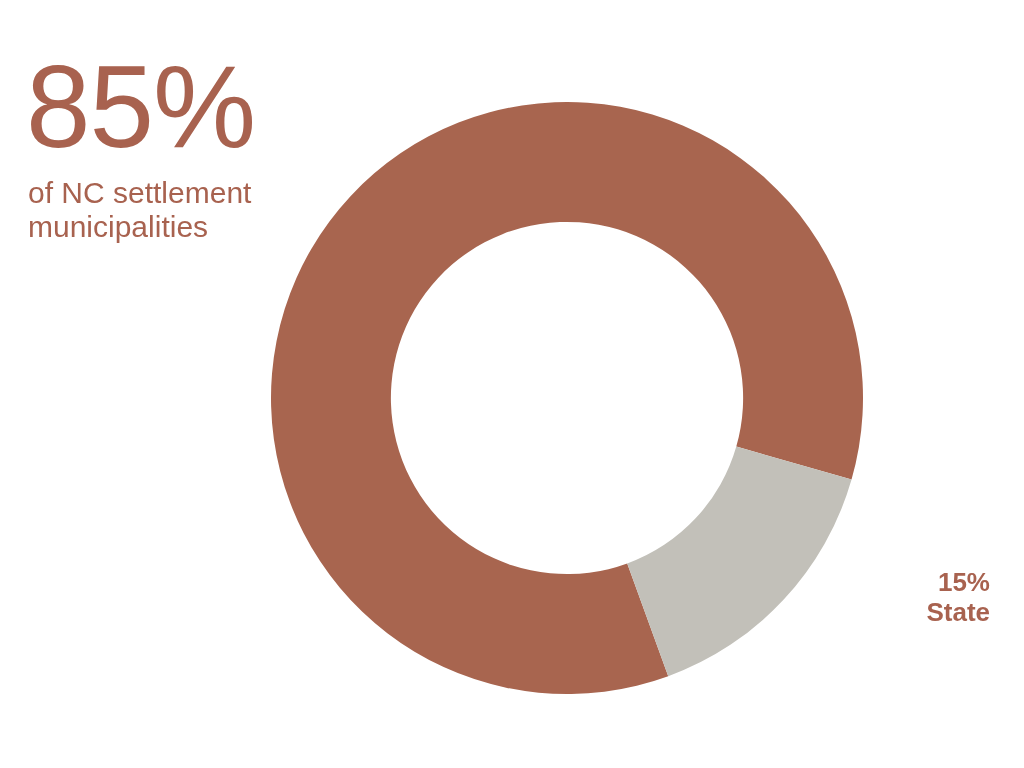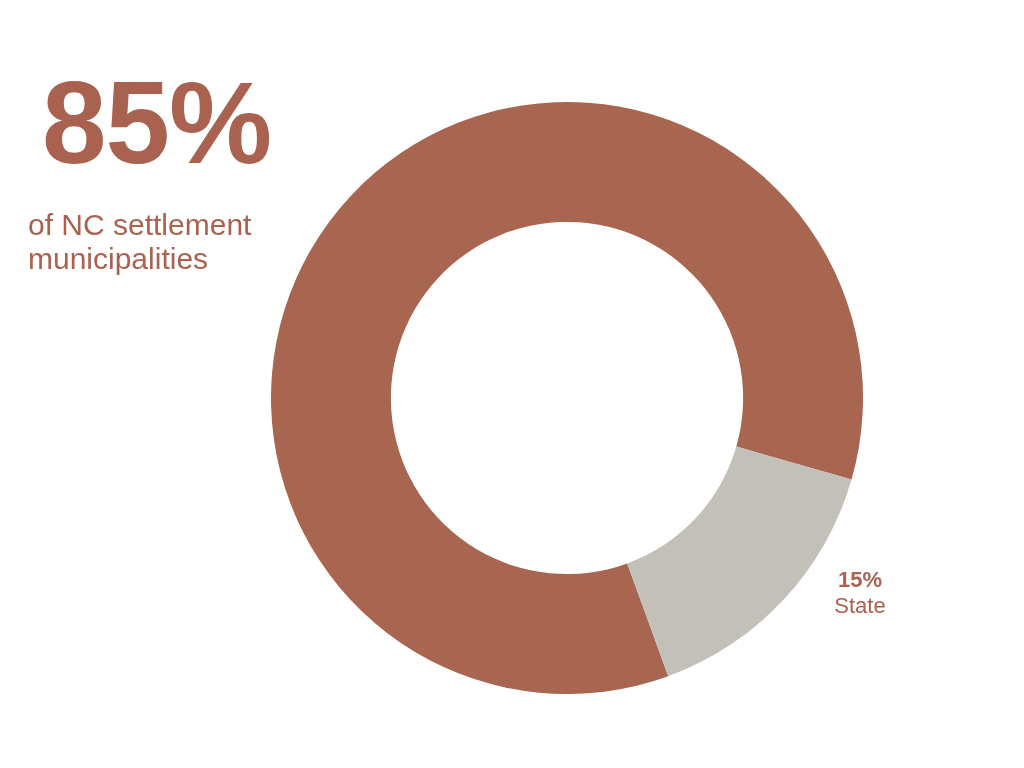--- a/index.html
+++ b/index.html
@@ -28,29 +28,29 @@
   .callout {
     position: absolute;
     left: 26px;
     top: 52px;
     width: 270px;
   }
 
   .callout-headline {
     font-size: 116px;
     line-height: 0.95;
-    font-weight: 700;
+    font-weight: 400;
     letter-spacing: -1px;
     color: #A8624F;
-    margin: 16px;
+    margin: 0;
     white-space: nowrap;
   }
 
   .callout-body {
-    margin: 30px 0 0 2px;
+    margin: 14px 0 0 2px;
     font-size: 30px;
     line-height: 1.14;
     font-weight: 400;
     color: #A8624F;
   }
   .callout-body .line {
     display: block;
     white-space: nowrap;
   }
 
@@ -67,32 +67,32 @@
     width: 592px;
     height: 592px;
   }
 
   
   .segment-label {
     position: absolute;
     right: 34px;
     top: 567px;
     width: 260px;
-    text-align: center;
+    text-align: right;
     color: #A8624F;
-    font-size: 22px;
+    font-size: 26px;
     line-height: 1.17;
   }
   .segment-label .pct {
     display: block;
     font-weight: 700;
   }
   .segment-label .name-line {
     display: block;
-    font-weight: 400;
+    font-weight: 700;
     white-space: nowrap;
   }
 </style>
 </head>
 <body>
 
 <div id="infographic">
 
   <div class="callout">
     <div class="callout-headline">85%</div>

